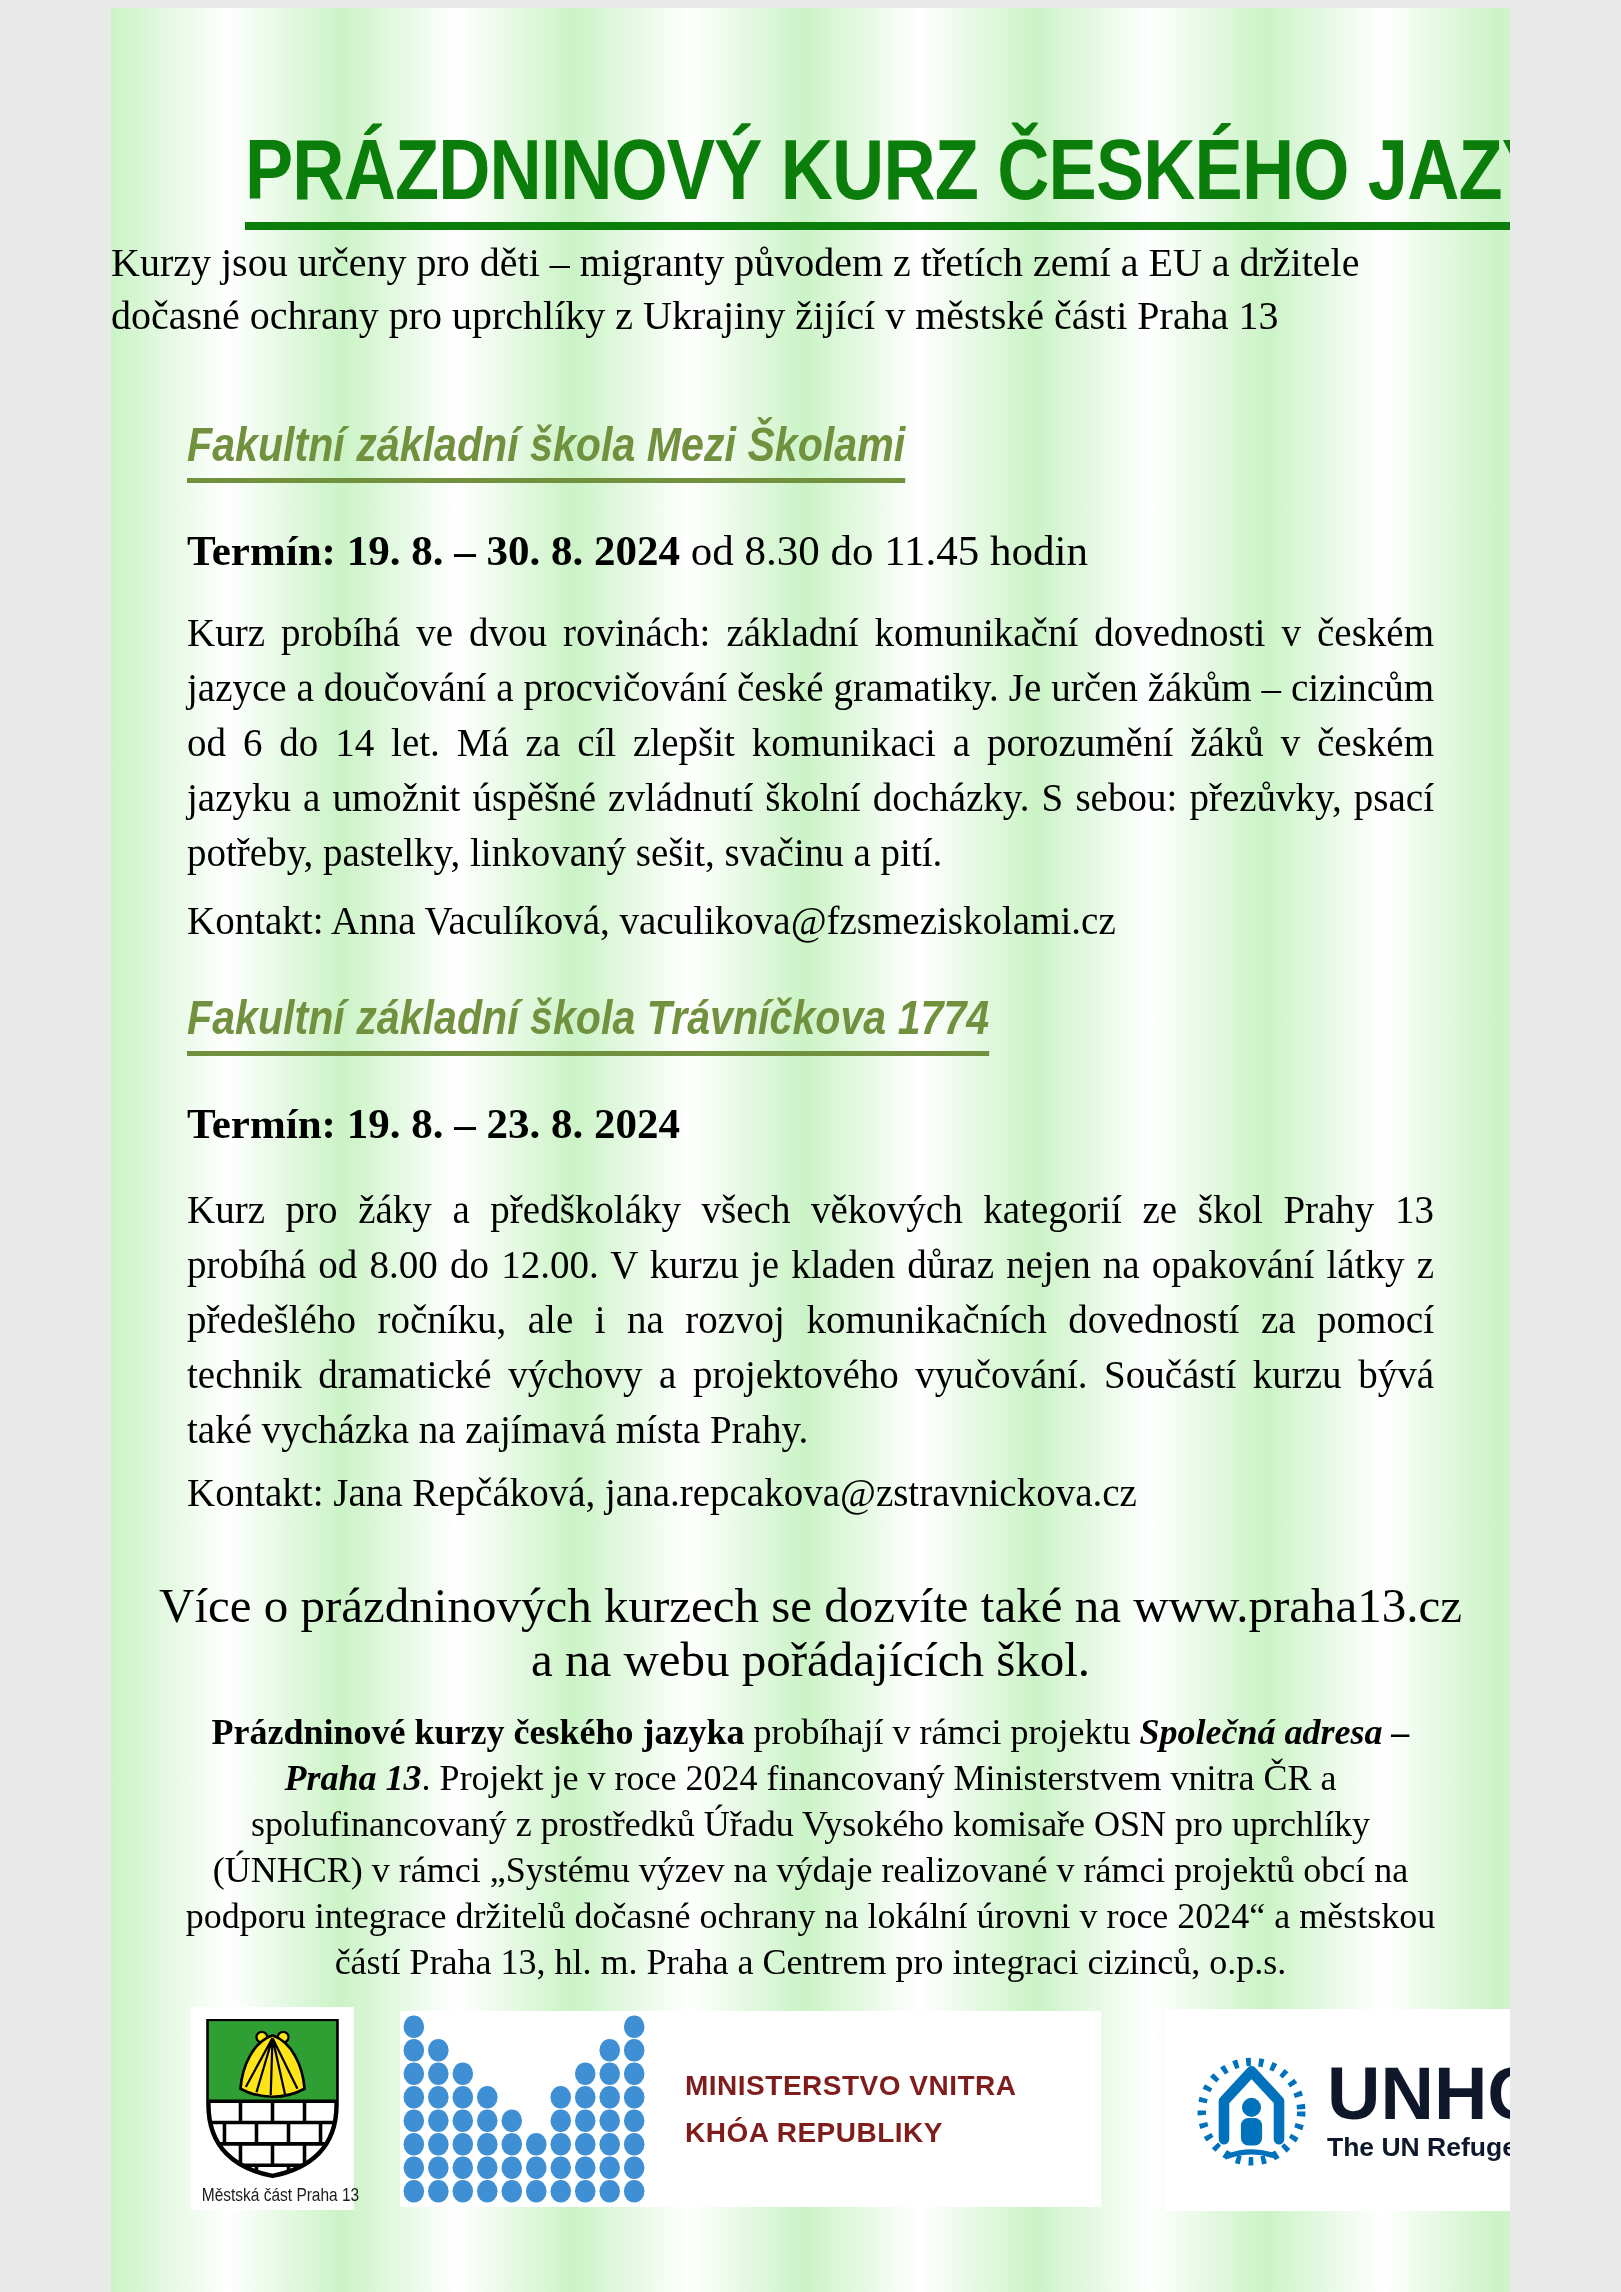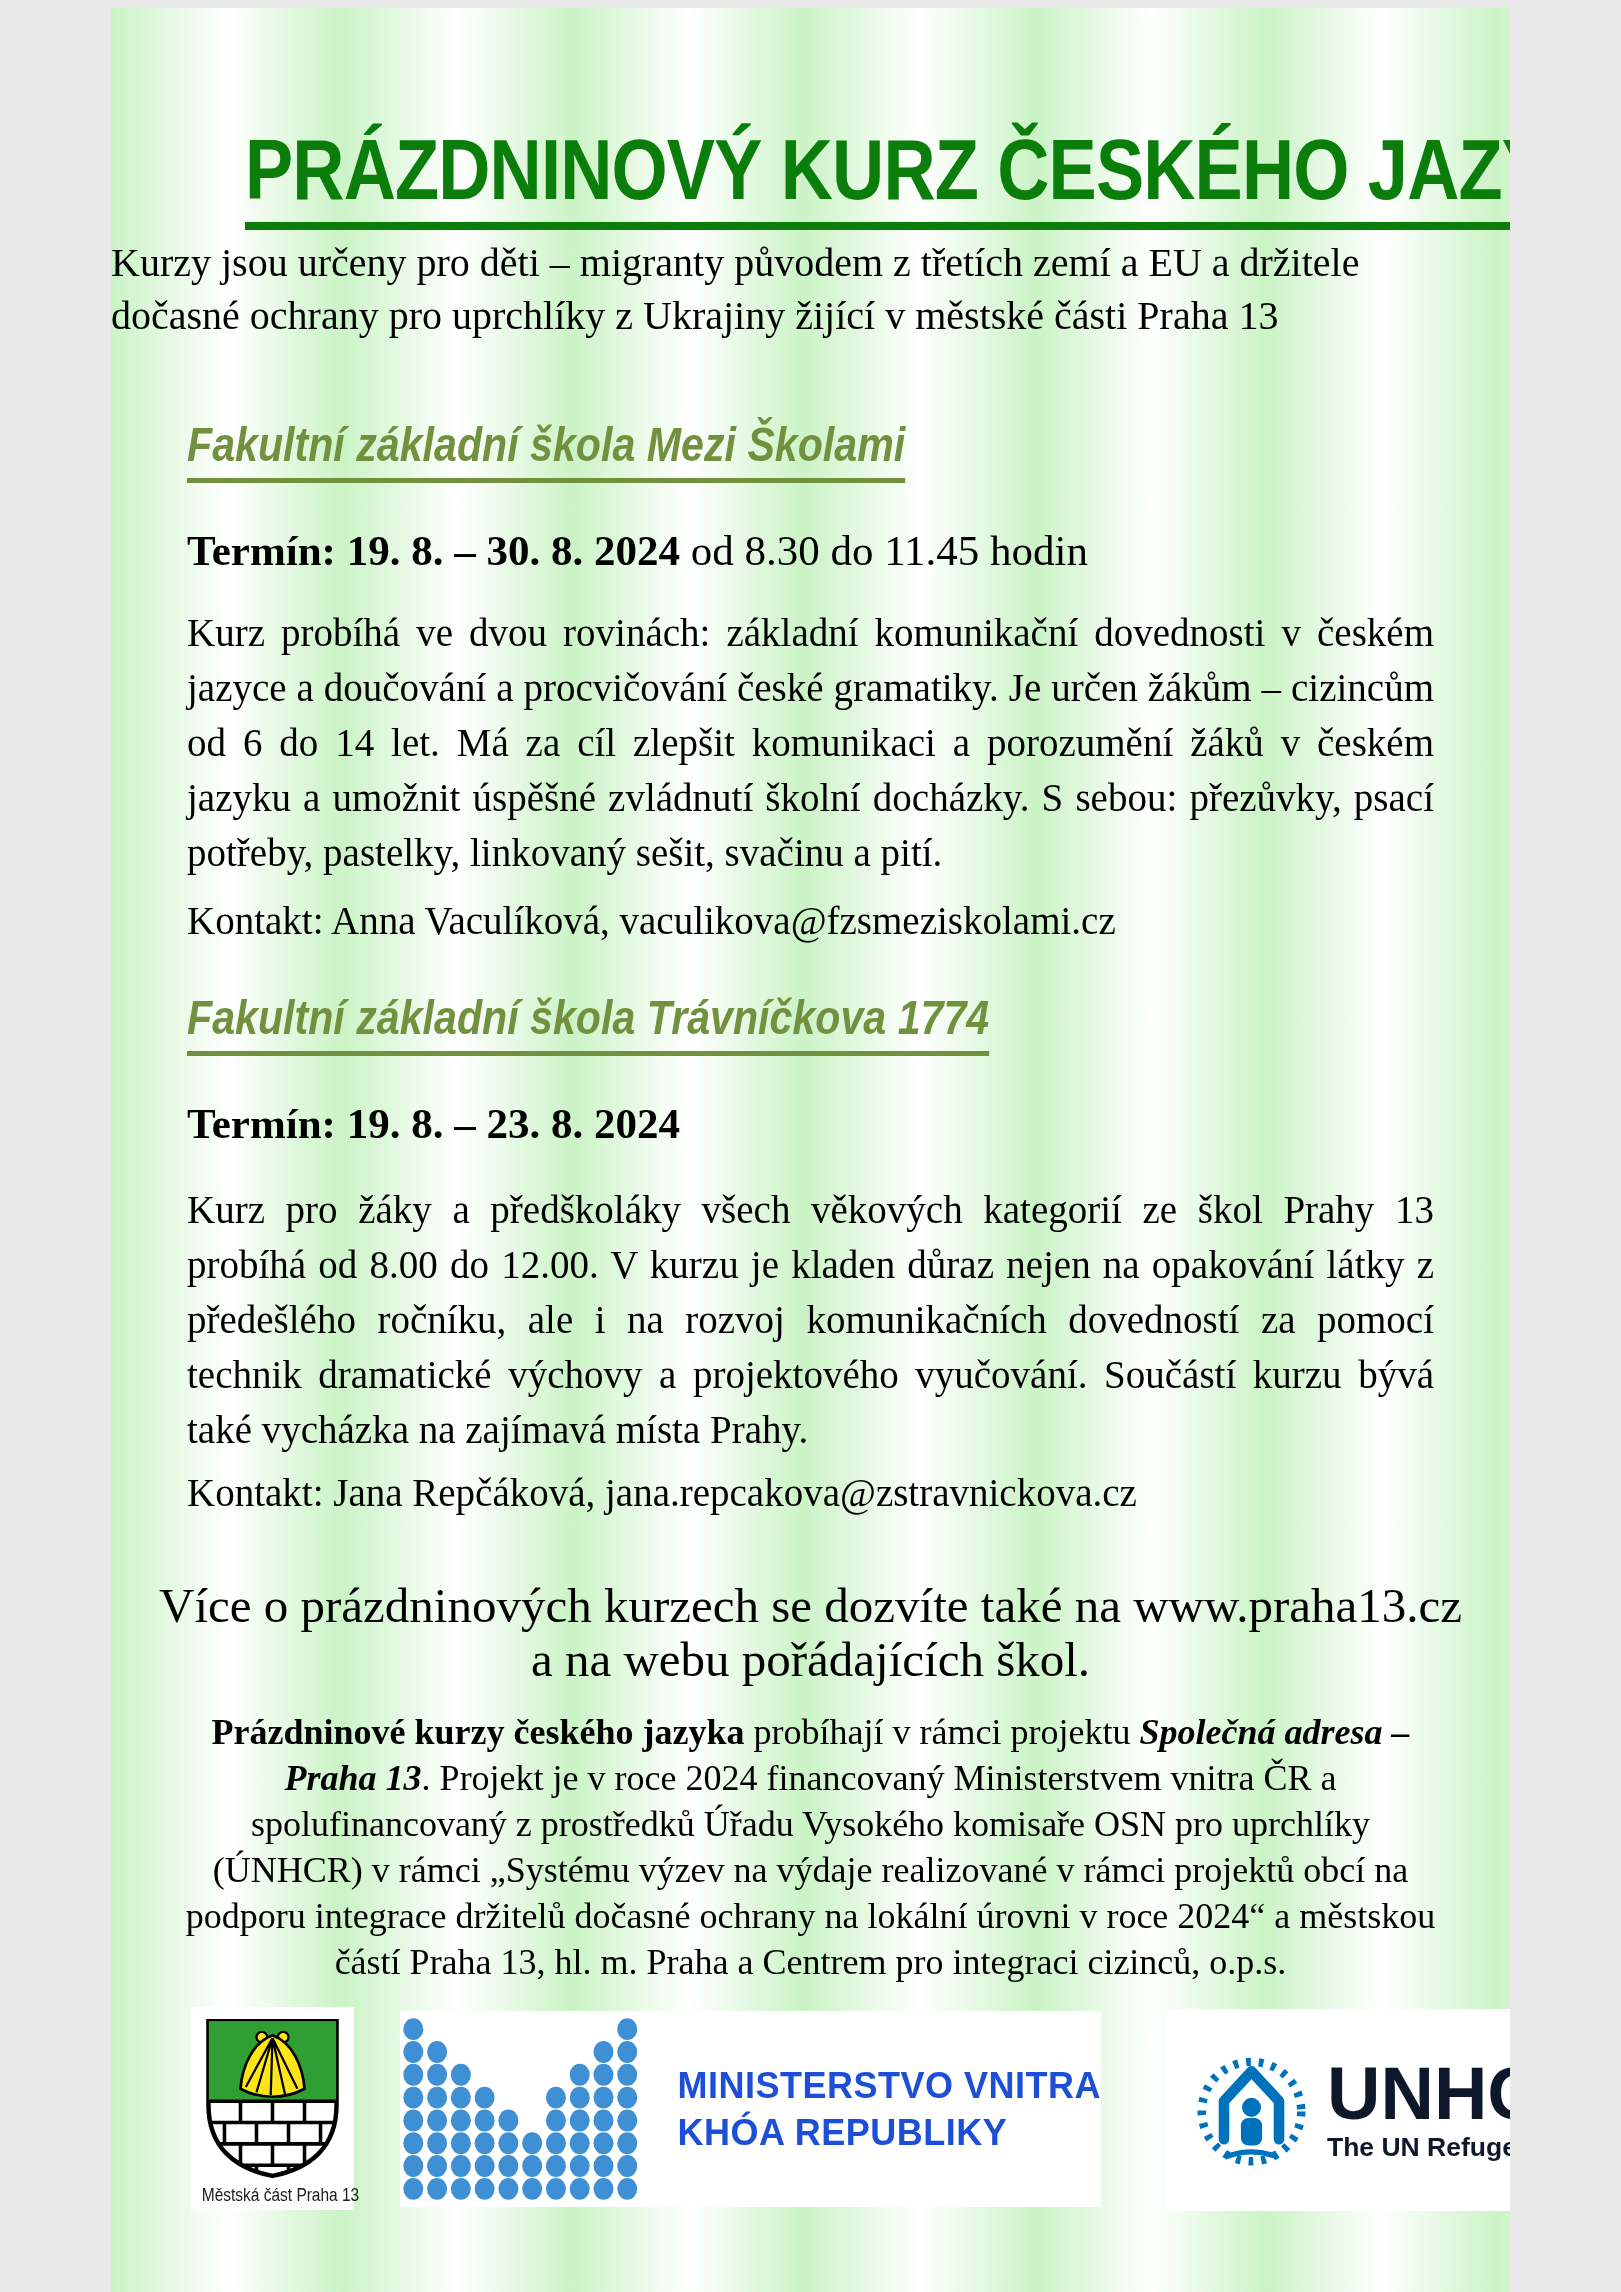--- a/index.html
+++ b/index.html
@@ -67,22 +67,22 @@
   .praha-box svg{display:block;margin:6.9px auto 0 auto;}
   .praha-caption{
     display:inline-block;transform:scaleX(0.88);transform-origin:center;
     font-family:"Liberation Sans","DejaVu Sans",sans-serif;
     font-size:17.6px;color:#1c1c1c;white-space:nowrap;margin-top:2px;
   }
   .mvcr-box{left:289px;top:3.9px;width:701px;height:196px;display:flex;align-items:center;}
   .mvcr-text{
     margin-left:35px;
     font-family:"Liberation Sans","DejaVu Sans",sans-serif;
-    font-weight:bold;font-size:36px;line-height:47px;
-    letter-spacing:0.5px;color:#1d4ed8;white-space:nowrap;
+    font-weight:bold;font-size:28px;line-height:47px;
+    letter-spacing:0.5px;color:#7f1d1d;white-space:nowrap;
   }
   .unhcr-box{left:1054px;top:2px;width:492px;height:202px;display:flex;align-items:center;justify-content:center;}
   .unhcr-text{margin-left:11.8px;font-family:"Liberation Sans","DejaVu Sans",sans-serif;color:#0f172a;}
   .unhcr-word{font-weight:bold;font-size:74px;line-height:74px;letter-spacing:0;}
   .unhcr-tagline{font-weight:bold;font-size:26.5px;line-height:29px;margin-top:2px;white-space:nowrap;}
 </style>
 </head>
 <body>
 
 <div class="page">

